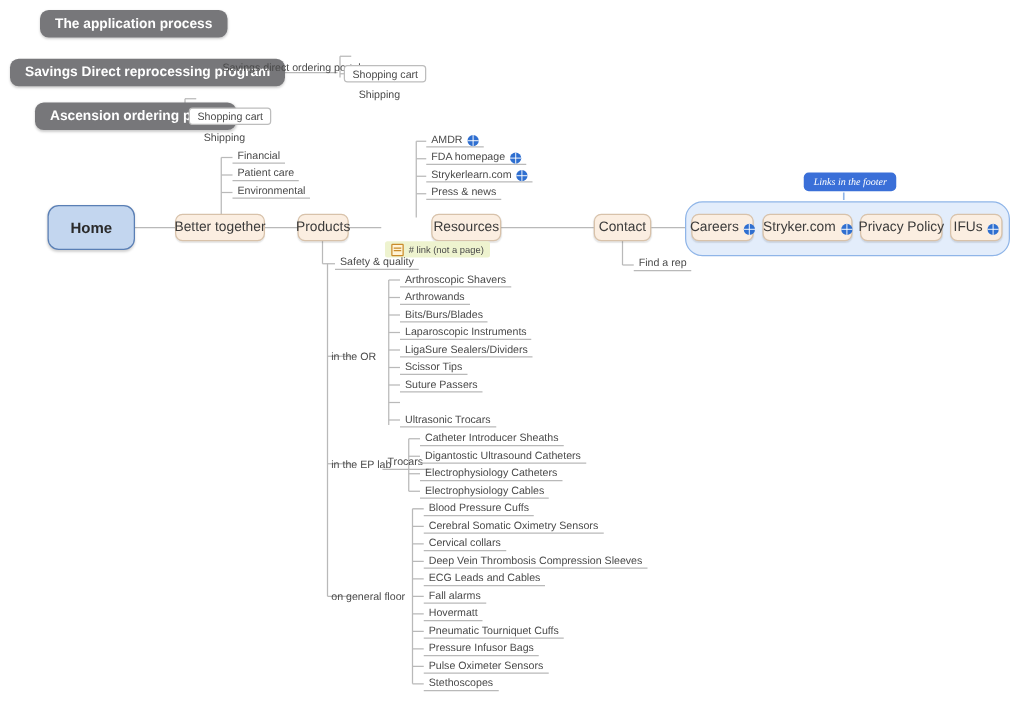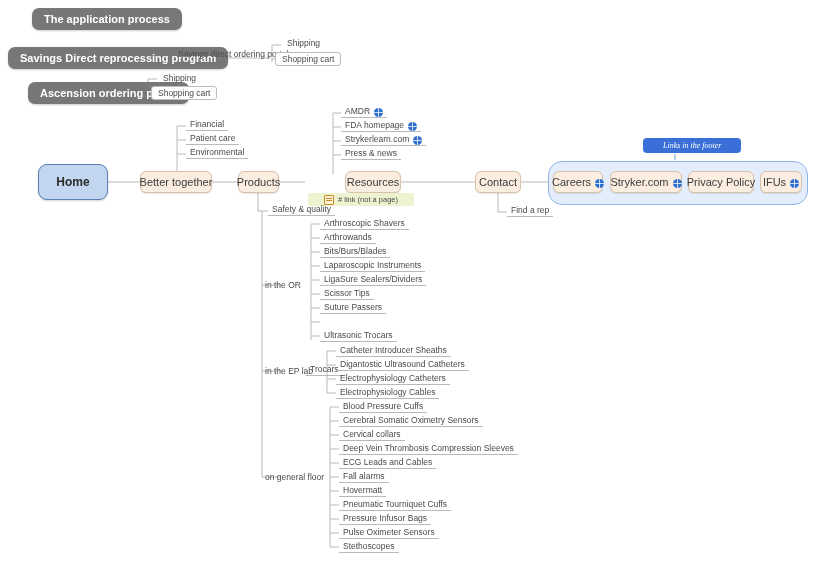--- a/index.html
+++ b/index.html
@@ -44,21 +44,21 @@
     box-shadow:0 1px 2px rgba(0,0,0,.2);
   }
   
   .leaf{
     font-size:8.5px;color:#4a4a4a;
     display:flex;align-items:flex-end;
     padding:0 4px 1px 4px;
     border-bottom:1px solid #b9b9b9;
     line-height:10px;
   }
-  .leaf.nb{border-bottom:none;}
+  .leaf.nb{border-bottom:none;margin-top:32px;}
   
   .cat{
     font-size:8.5px;color:#4a4a4a;
     display:flex;align-items:center;
     line-height:10px;
   }
   
   .boxleaf{
     background:#ffffff;
     border:1px solid #bdbdbd;
@@ -74,31 +74,31 @@
     border:1.5px solid #8fb5e8;
     border-radius:14px;
   }
   .footer-badge{
     position:absolute;
     background:#3a6fd8;
     border-radius:4px;
     color:#ffffff;
     font-size:8px;font-style:italic;
     display:flex;align-items:center;justify-content:center;
-    padding:0 20px;
+    padding:0 8px;
     font-family:"Liberation Serif", serif;
   }
   
   .note{
     position:absolute;
     background:#eef3cf;
     border-radius:2px;
     font-size:7.5px;color:#4a4a4a;
     display:flex;align-items:center;
-    gap:4px;padding:0 16px;
+    gap:4px;padding:0 5px;
   }
   .globe{
     display:inline-block;width:9px;height:9px;border-radius:50%;
     background:#2f6fd0;
     margin-left:4px;position:relative;top:1px;
     flex:0 0 auto;
   }
   .globe::before{
     content:"";position:absolute;left:4px;top:0;width:1px;height:9px;
     background:rgba(255,255,255,.75);

